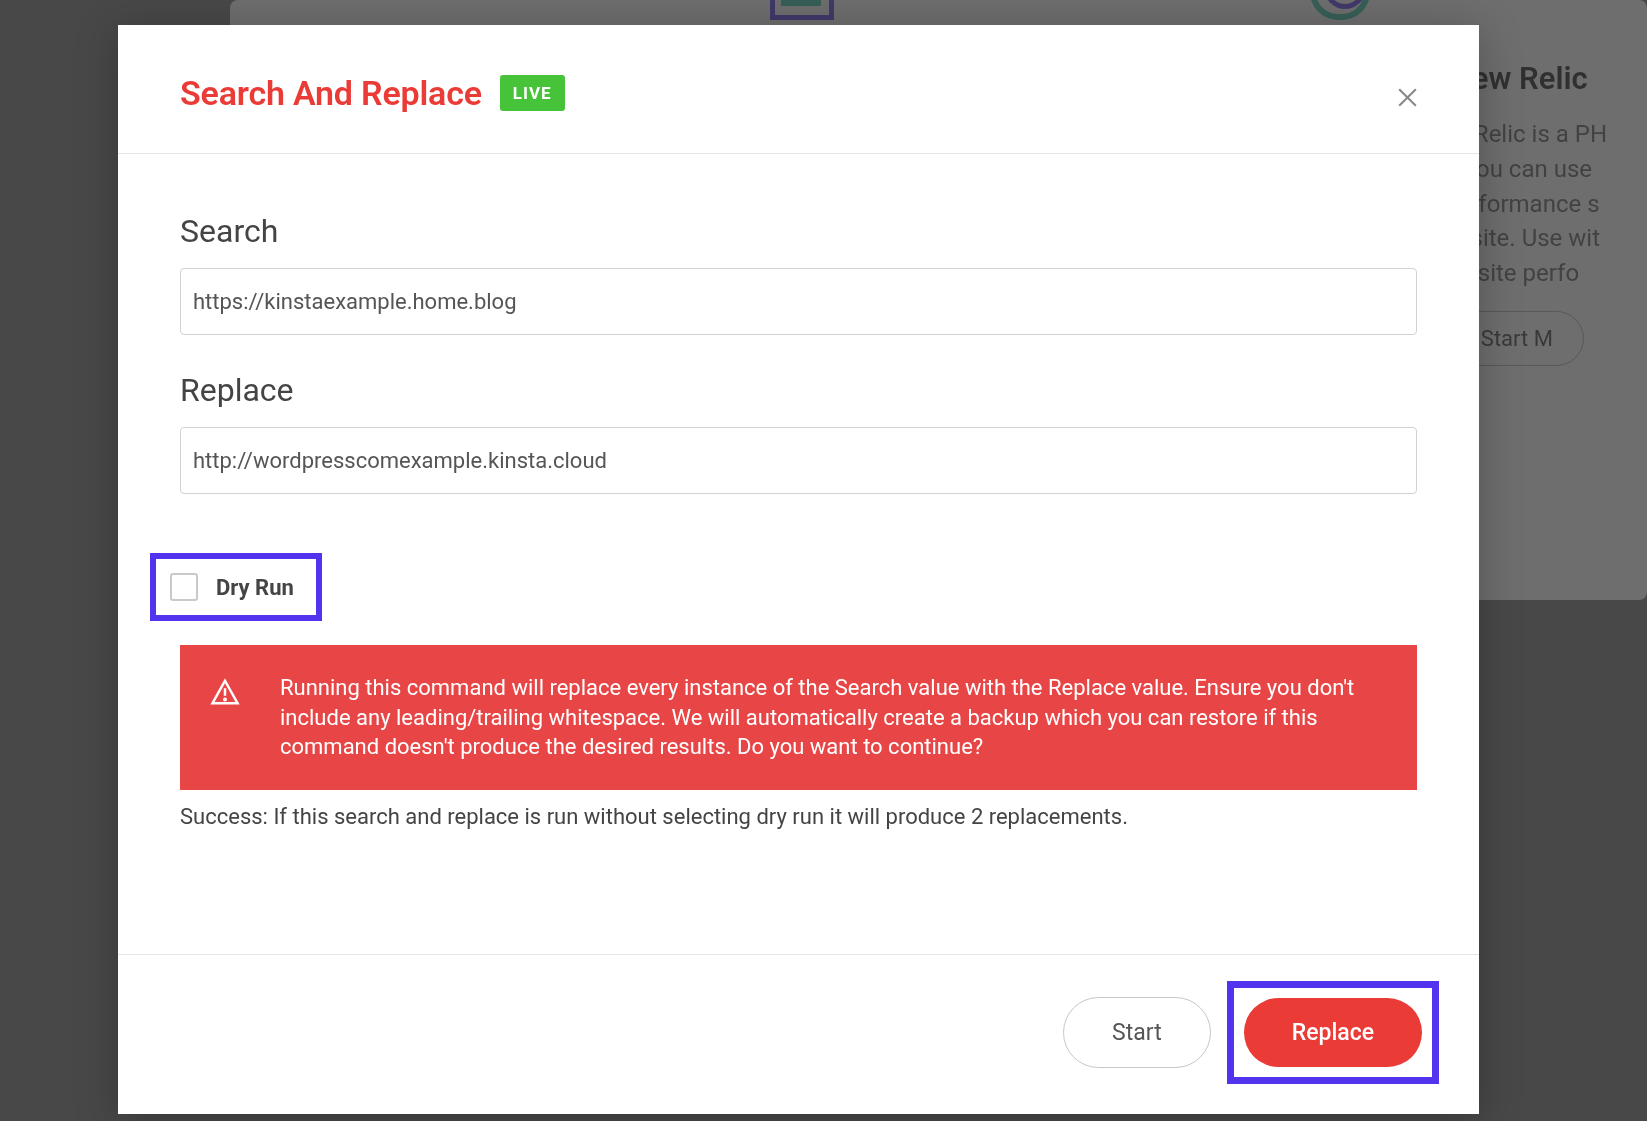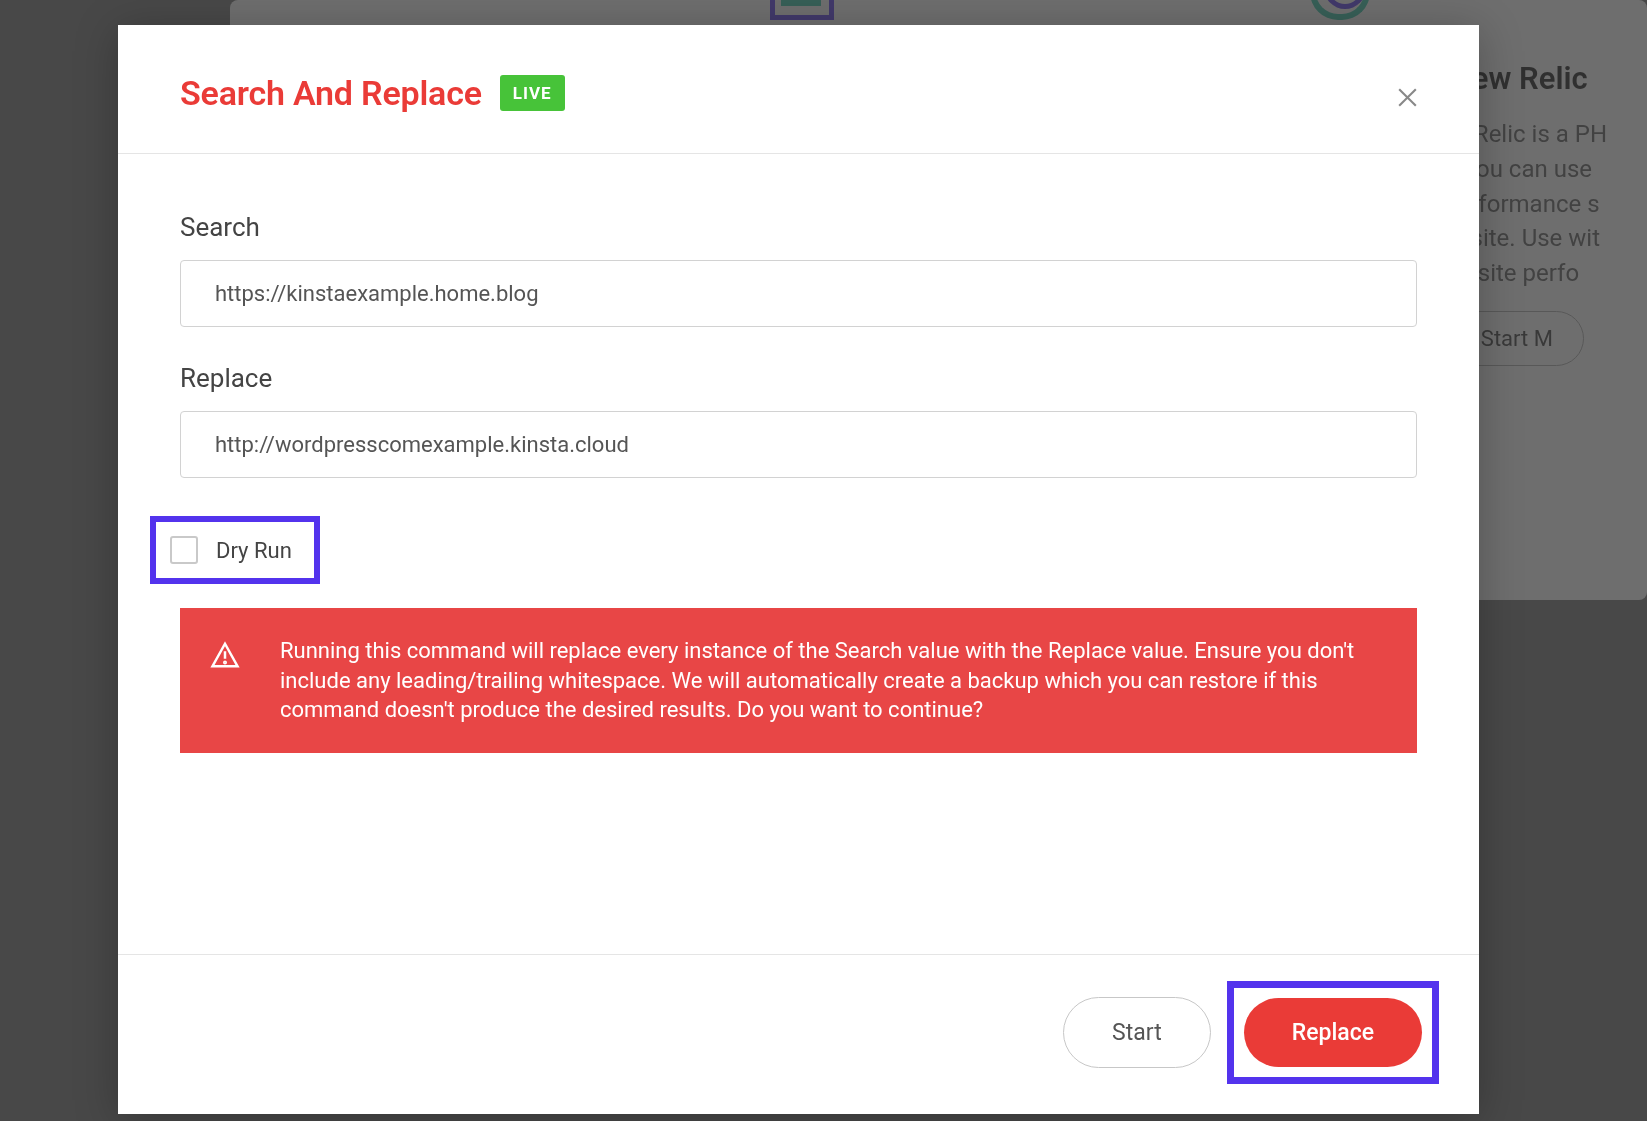--- a/index.html
+++ b/index.html
@@ -155,47 +155,48 @@
     }
     .close-btn svg {
       width: 25px;
       height: 25px;
     }
     .modal-body {
       padding: 58px 62px 30px 62px;
       flex: 1;
     }
     .field-label {
-      font-size: 26px;
+      font-size: 32px;
       font-weight: 400;
       color: #444;
       margin-bottom: 18px;
     }
     .text-input {
       width: 100%;
       border: 1px solid #d2d2d2;
       border-radius: 4px;
-      padding: 20px 34px;
+      padding: 20px 12px;
       font-size: 22px;
       color: #555;
       font-family: inherit;
       outline: none;
       background: #fff;
     }
     .field-group {
       margin-bottom: 36px;
     }
     .checkbox-wrap {
       display: inline-flex;
       align-items: center;
       padding: 14px 22px 14px 14px;
       border: 6px solid #5333ed;
       margin-left: -30px;
-      margin-top: 2px;
+      margin-top: 23px;
       margin-bottom: 14px;
+      font-weight: bold;
     }
     .checkbox-box {
       width: 28px;
       height: 28px;
       border: 2px solid #c9c9c9;
       border-radius: 3px;
       margin-right: 18px;
       background: #fff;
     }
     .checkbox-label {
@@ -320,20 +321,21 @@
       <div class="alert-icon">
         <svg viewBox="0 0 24 24" fill="none" stroke="#fff" stroke-width="2">
           <path d="M12 3 L22 21 L2 21 Z"></path>
           <line x1="12" y1="9" x2="12" y2="15"></line>
           <circle cx="12" cy="18" r="0.6" fill="#fff"></circle>
         </svg>
       </div>
       <div class="alert-text">Running this command will replace every instance of the Search value with the Replace value. Ensure you don't include any leading/trailing whitespace. We will automatically create a backup which you can restore if this command doesn't produce the desired results. Do you want to continue?</div>
     </div>
 
+    <div class="success-text">Success: If this search and replace is run without selecting dry run it will produce 2 replacements.</div>
 
   </div>
 
   <div class="modal-footer">
     <button class="btn btn-cancel">Start</button>
     <div class="replace-wrap">
       <button class="btn btn-replace">Replace</button>
     </div>
   </div>
 

